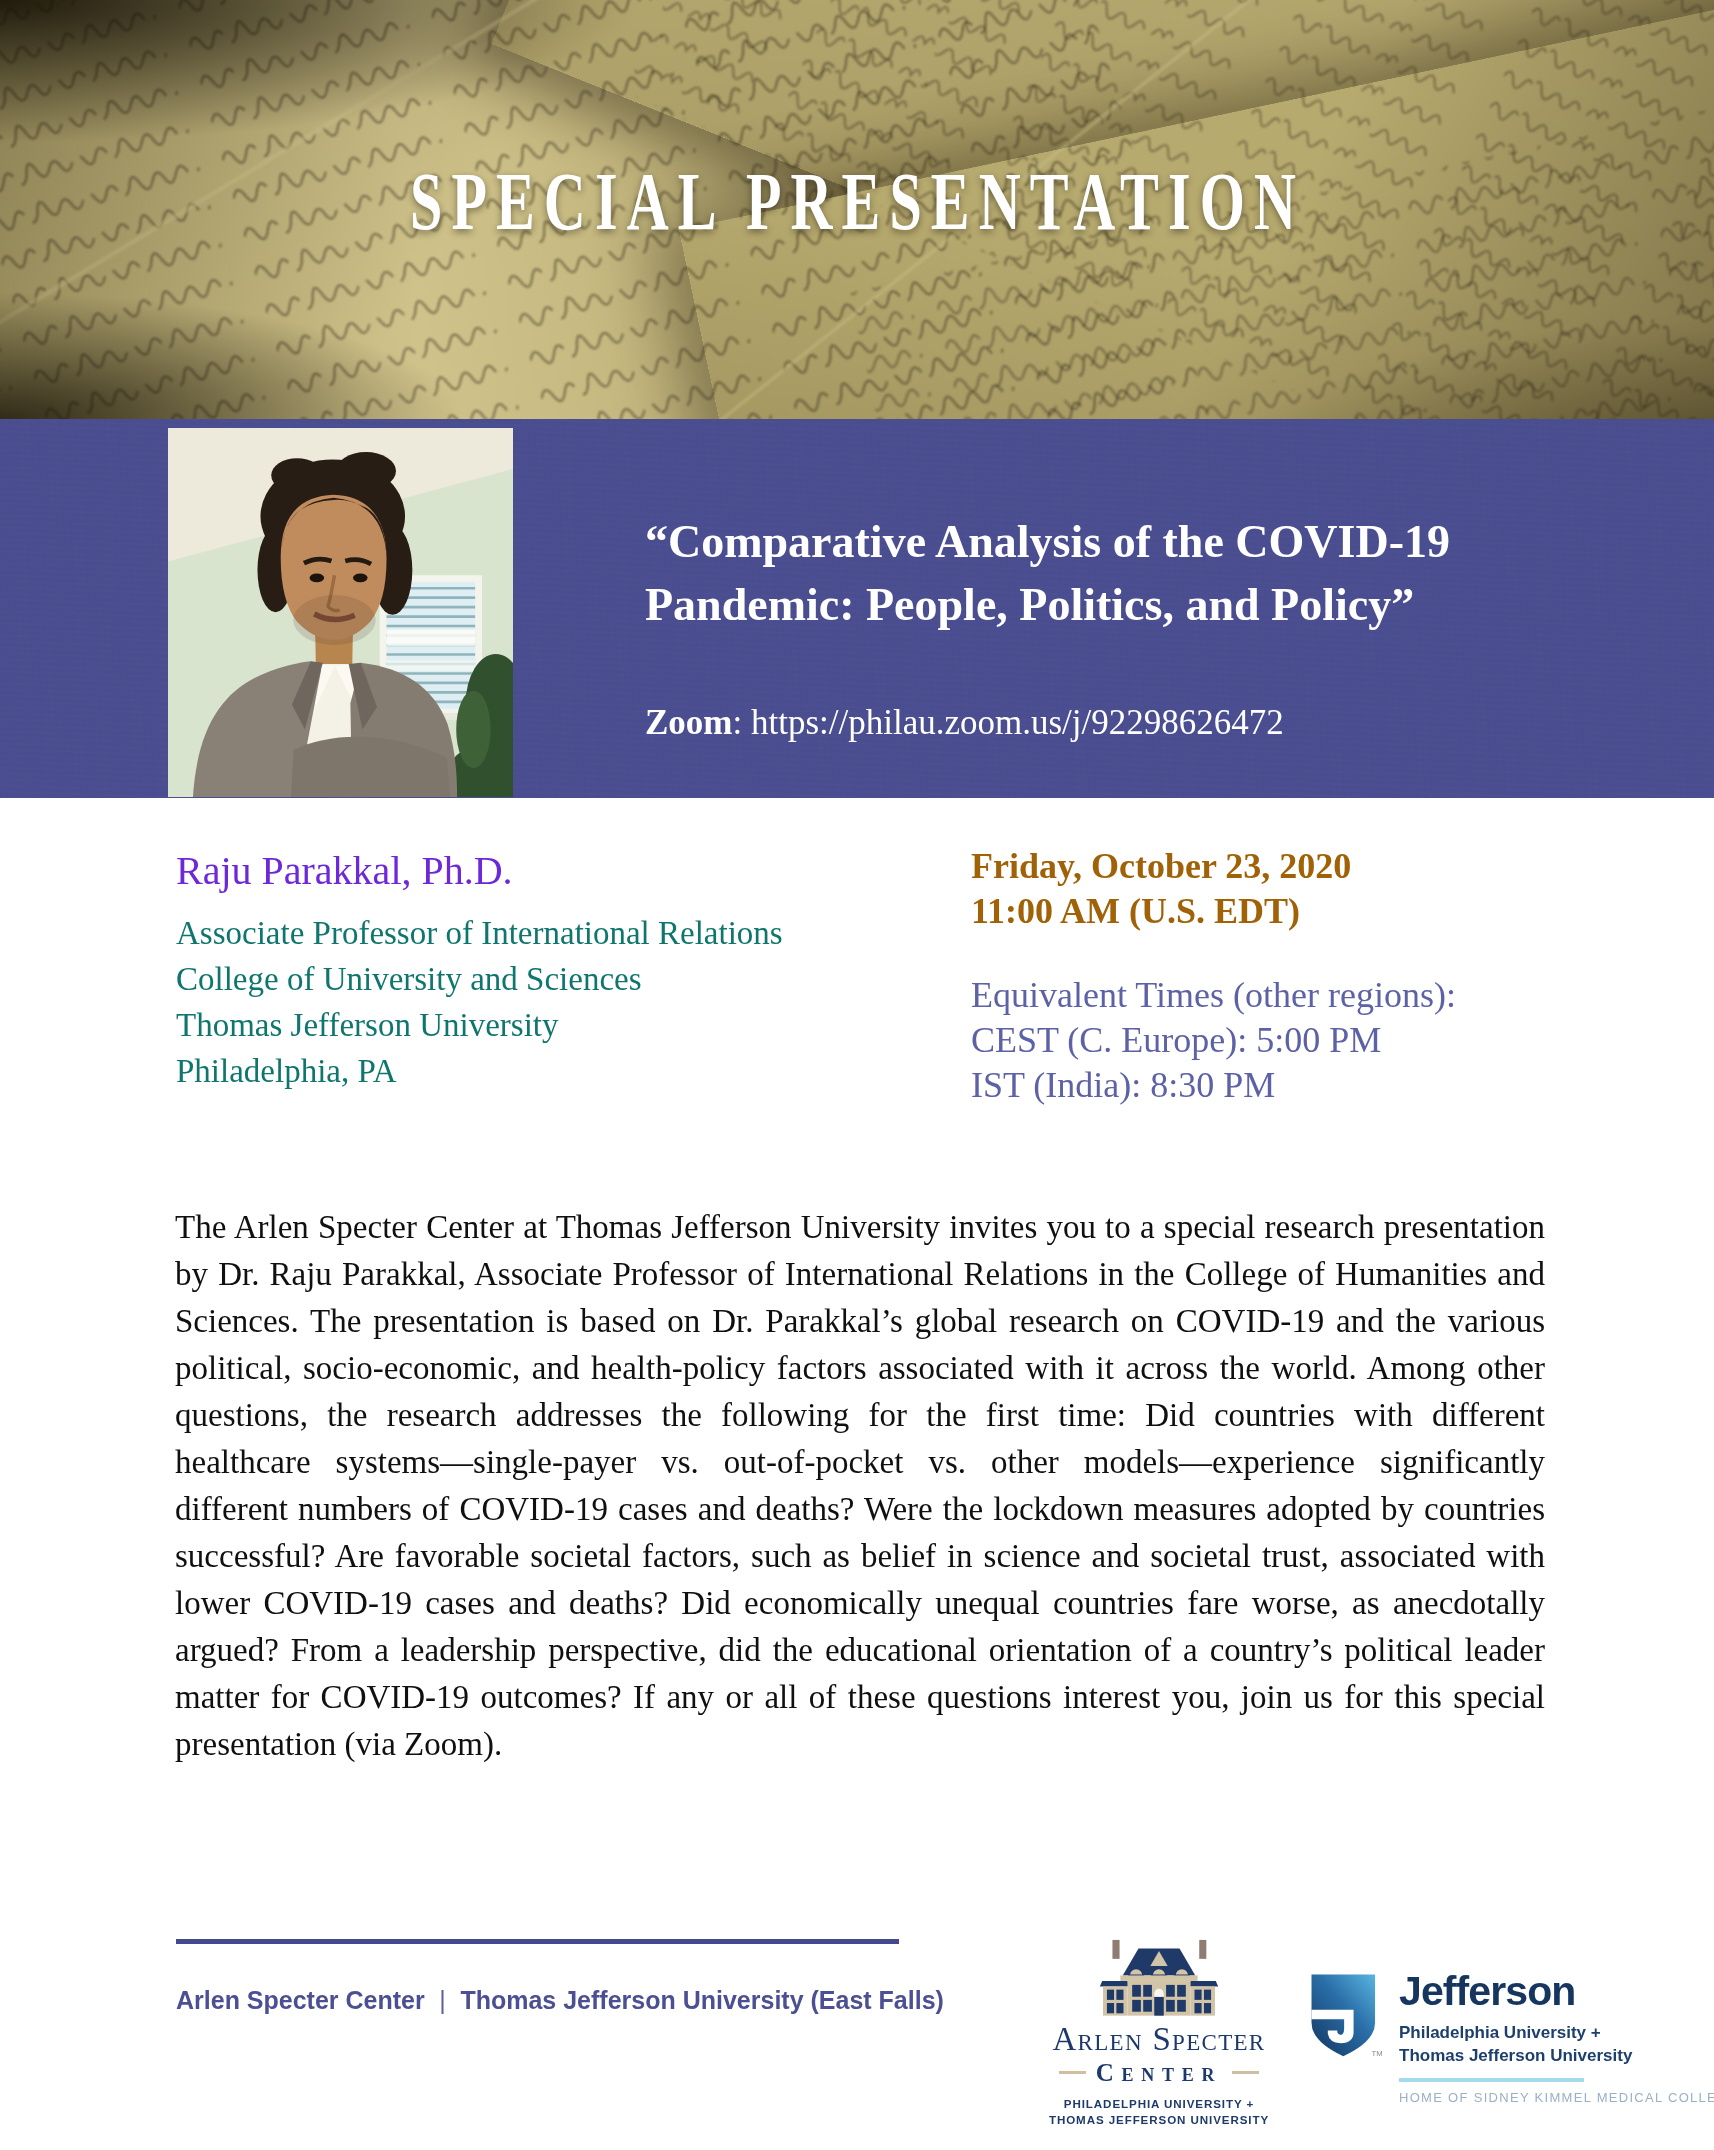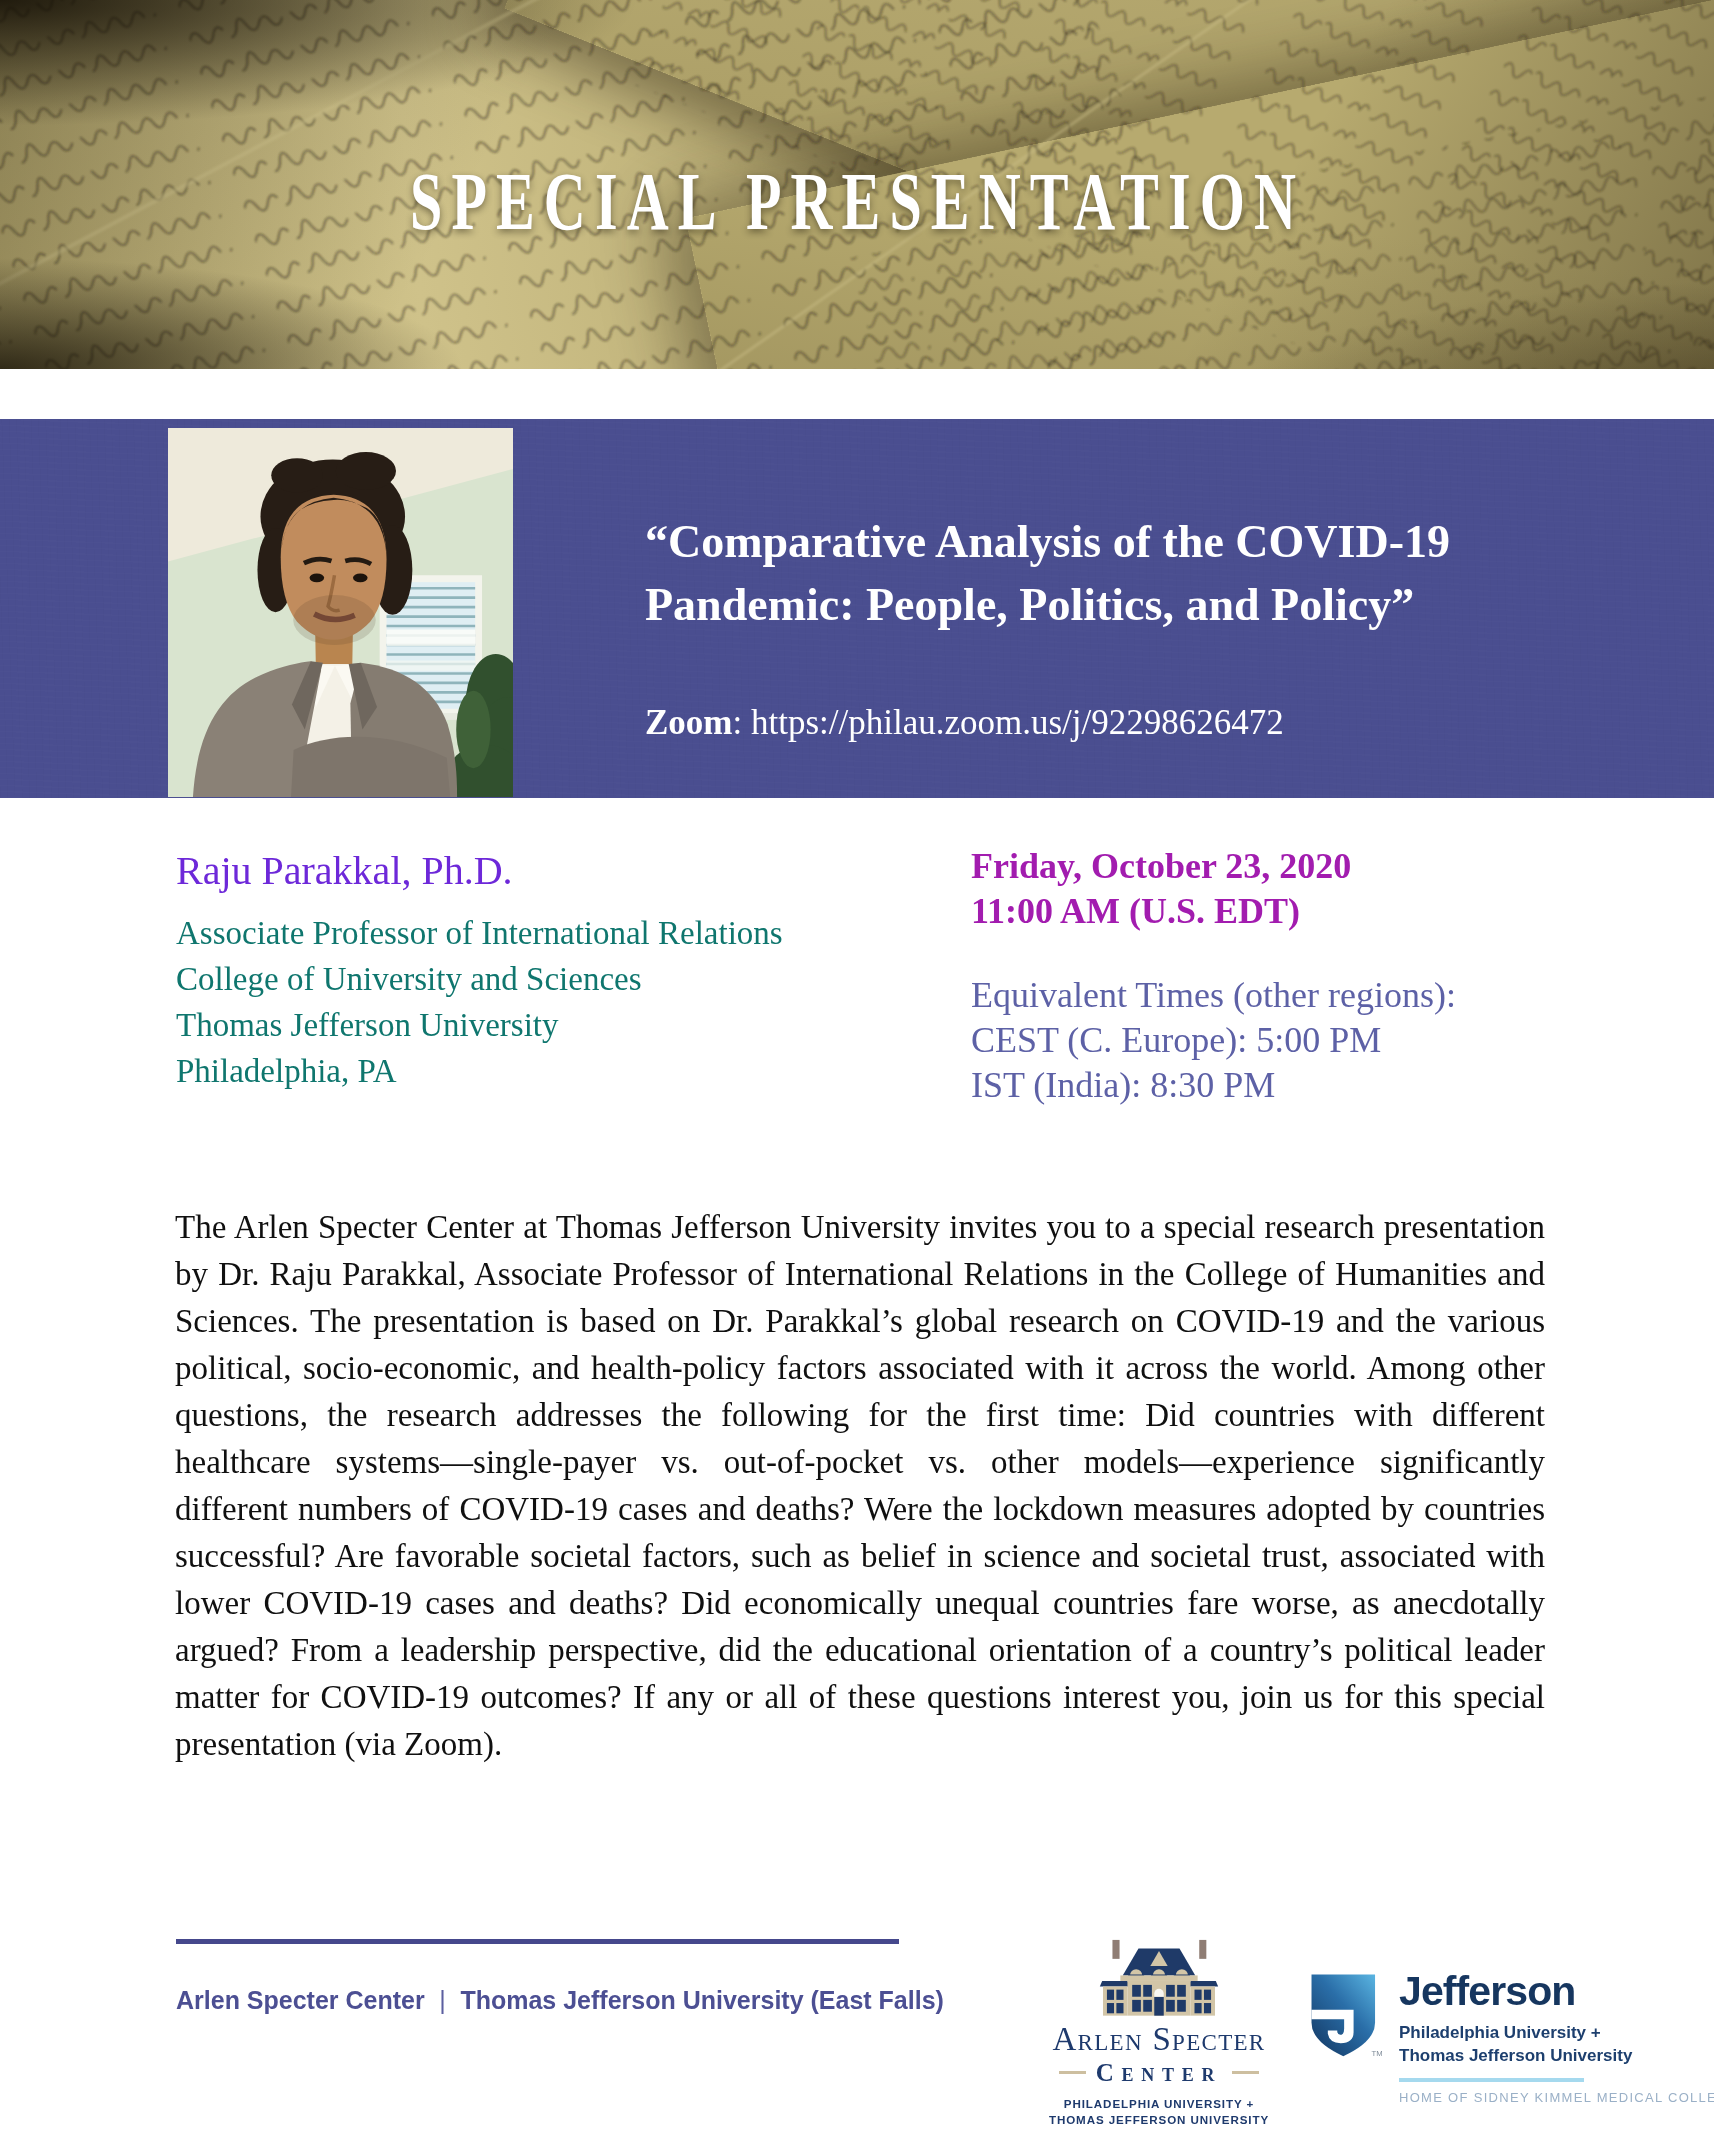--- a/index.html
+++ b/index.html
@@ -1,20 +1,20 @@
 <!DOCTYPE html>
 <html style="font-size:6.9px"><head>
 <meta charset="utf-8">
 <style>
   html,body{margin:0;padding:0;background:#ffffff;}
   .page{position:relative;width:1715px;height:2257px;background:#ffffff;overflow:hidden;
         font-family:"Liberation Serif","DejaVu Serif",serif;}
 
   
-  .hero{position:absolute;left:0;top:0;width:1715px;height:369px;overflow:hidden;
+  .hero{position:absolute;left:0;top:0;width:1715px;height:419px;overflow:hidden;
         background:linear-gradient(105deg,#241c0e 0%,#6f6440 14%,#a89a63 32%,#bfb37a 48%,#c7bb80 58%,#a4975f 72%,#6e6140 88%,#3d3420 100%);}
   .hero .pg{position:absolute;}
   .pg1{left:-8%;top:-35%;width:72%;height:190%;transform:rotate(-16deg);
        background:linear-gradient(100deg,#b0a368,#cfc28a 45%,#ab9e64);
        box-shadow:30px 39px 69px rgba(25,18,6,.6);}
   .pg2{right:-10%;top:-60%;width:78%;height:135%;transform:rotate(22deg);
        background:linear-gradient(160deg,#c6b97e,#9d905a);box-shadow:-17px 26px 60px rgba(30,22,8,.45);}
   .pg3{right:-14%;bottom:-48%;width:72%;height:125%;transform:rotate(-12deg);
        background:linear-gradient(20deg,#8e8251,#b7aa6f 60%);box-shadow:-26px -17px 69px rgba(30,22,8,.4);}
   .hero-script{position:absolute;left:0;top:0;width:100%;height:100%;}
@@ -37,21 +37,21 @@
         repeating-linear-gradient(88deg,rgba(0,0,20,.06) 0 0.9px,rgba(0,0,0,0) 0.9px 7.3px);}
   .photo{position:absolute;left:168px;top:428px;width:345px;height:369px;overflow:hidden;}
   .talk-title{position:absolute;left:645px;top:510px;width:938px;
       font-weight:bold;font-size:46px;line-height:63px;color:#ffffff;}
   .zoom-line{position:absolute;left:645px;top:703px;font-size:35px;color:#ffffff;white-space:nowrap;}
   .zoom-line .zl{font-weight:bold;}
 
   
   .speaker-name{position:absolute;left:176px;top:847px;font-weight:normal;font-size:40px;color:#6d28d9;}
   .speaker-lines{position:absolute;left:176px;top:910px;font-size:33px;line-height:46px;color:#0f766e;}
-  .sched-main{position:absolute;left:971px;top:844px;font-weight:bold;font-size:36px;line-height:45px;color:#a21caf;}
+  .sched-main{position:absolute;left:971px;top:844px;font-weight:bold;font-size:36px;line-height:45px;color:#a16207;}
   .sched-equiv{position:absolute;left:971px;top:973px;font-size:36px;line-height:45px;color:#5d61a6;}
 
   
   .body-par{position:absolute;left:175px;top:1204px;width:1370px;
       font-size:33px;line-height:47px;text-align:justify;color:#101010;}
 
   
   .rule{position:absolute;left:176px;top:1939px;width:723px;height:5.2px;background:#45488c;}
   .footer-row{position:absolute;left:176px;white-space:nowrap;
       font-family:Liberation Sans, sans-serif;font-weight:bold;

